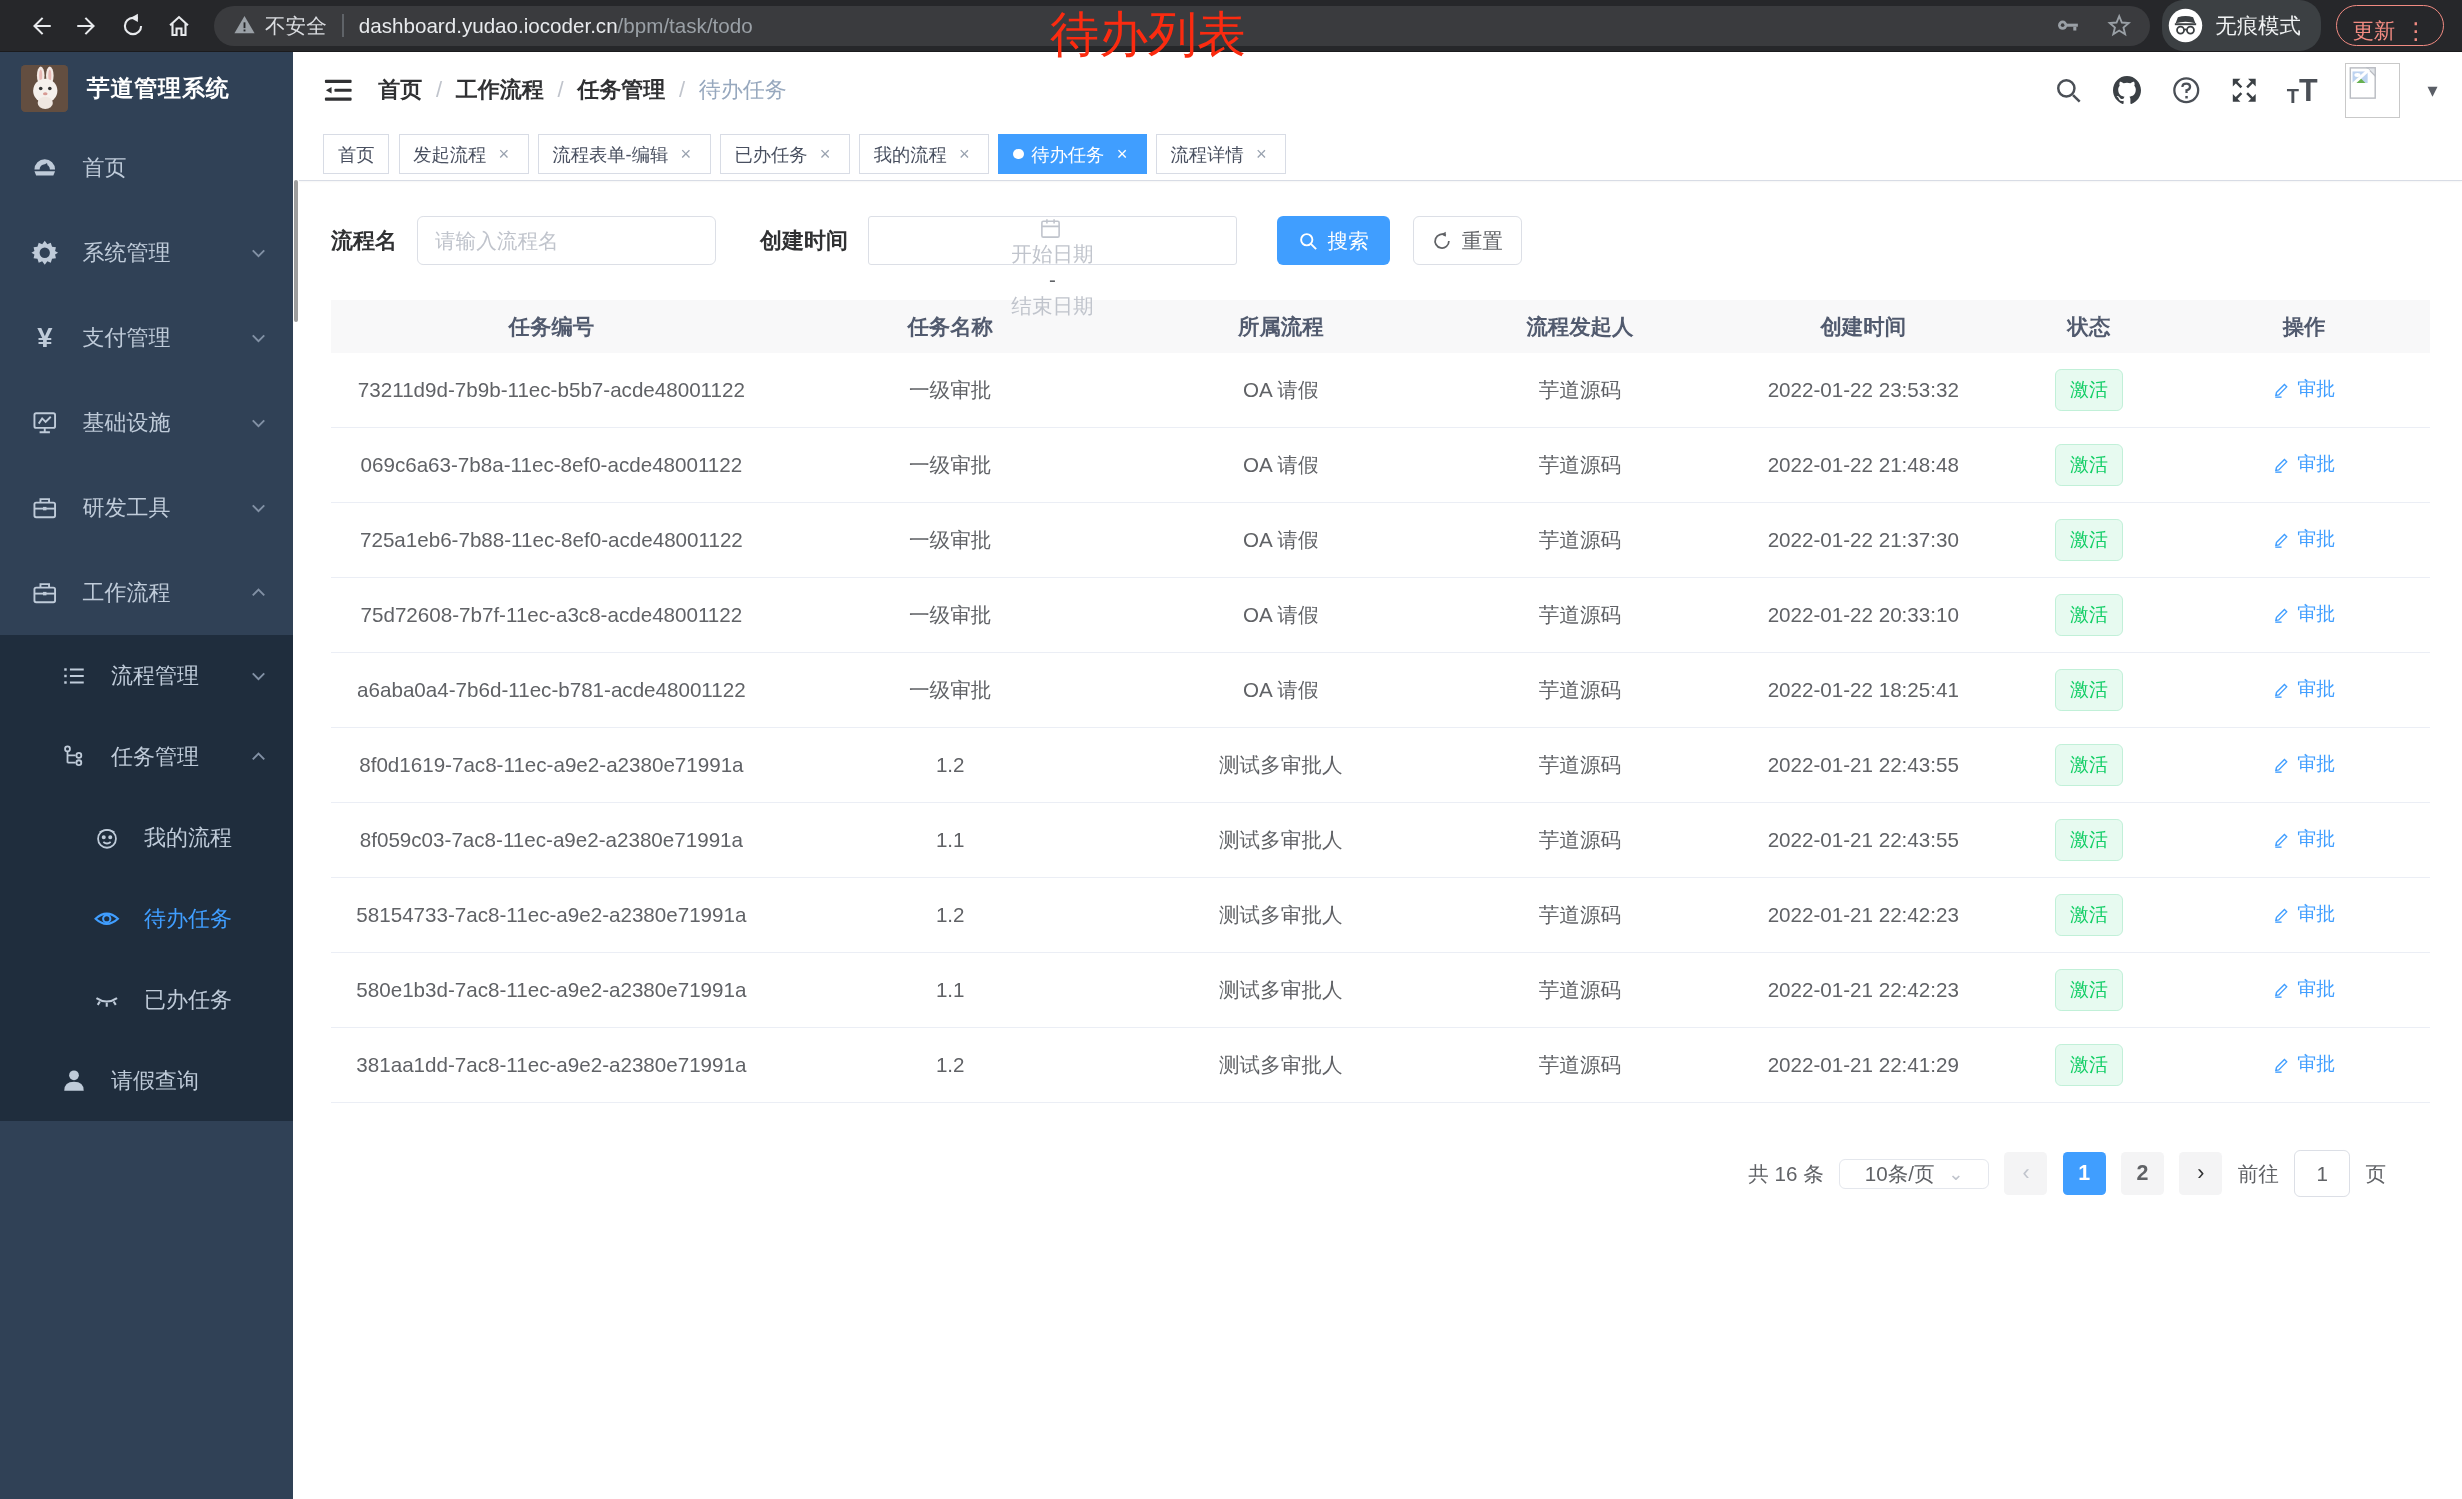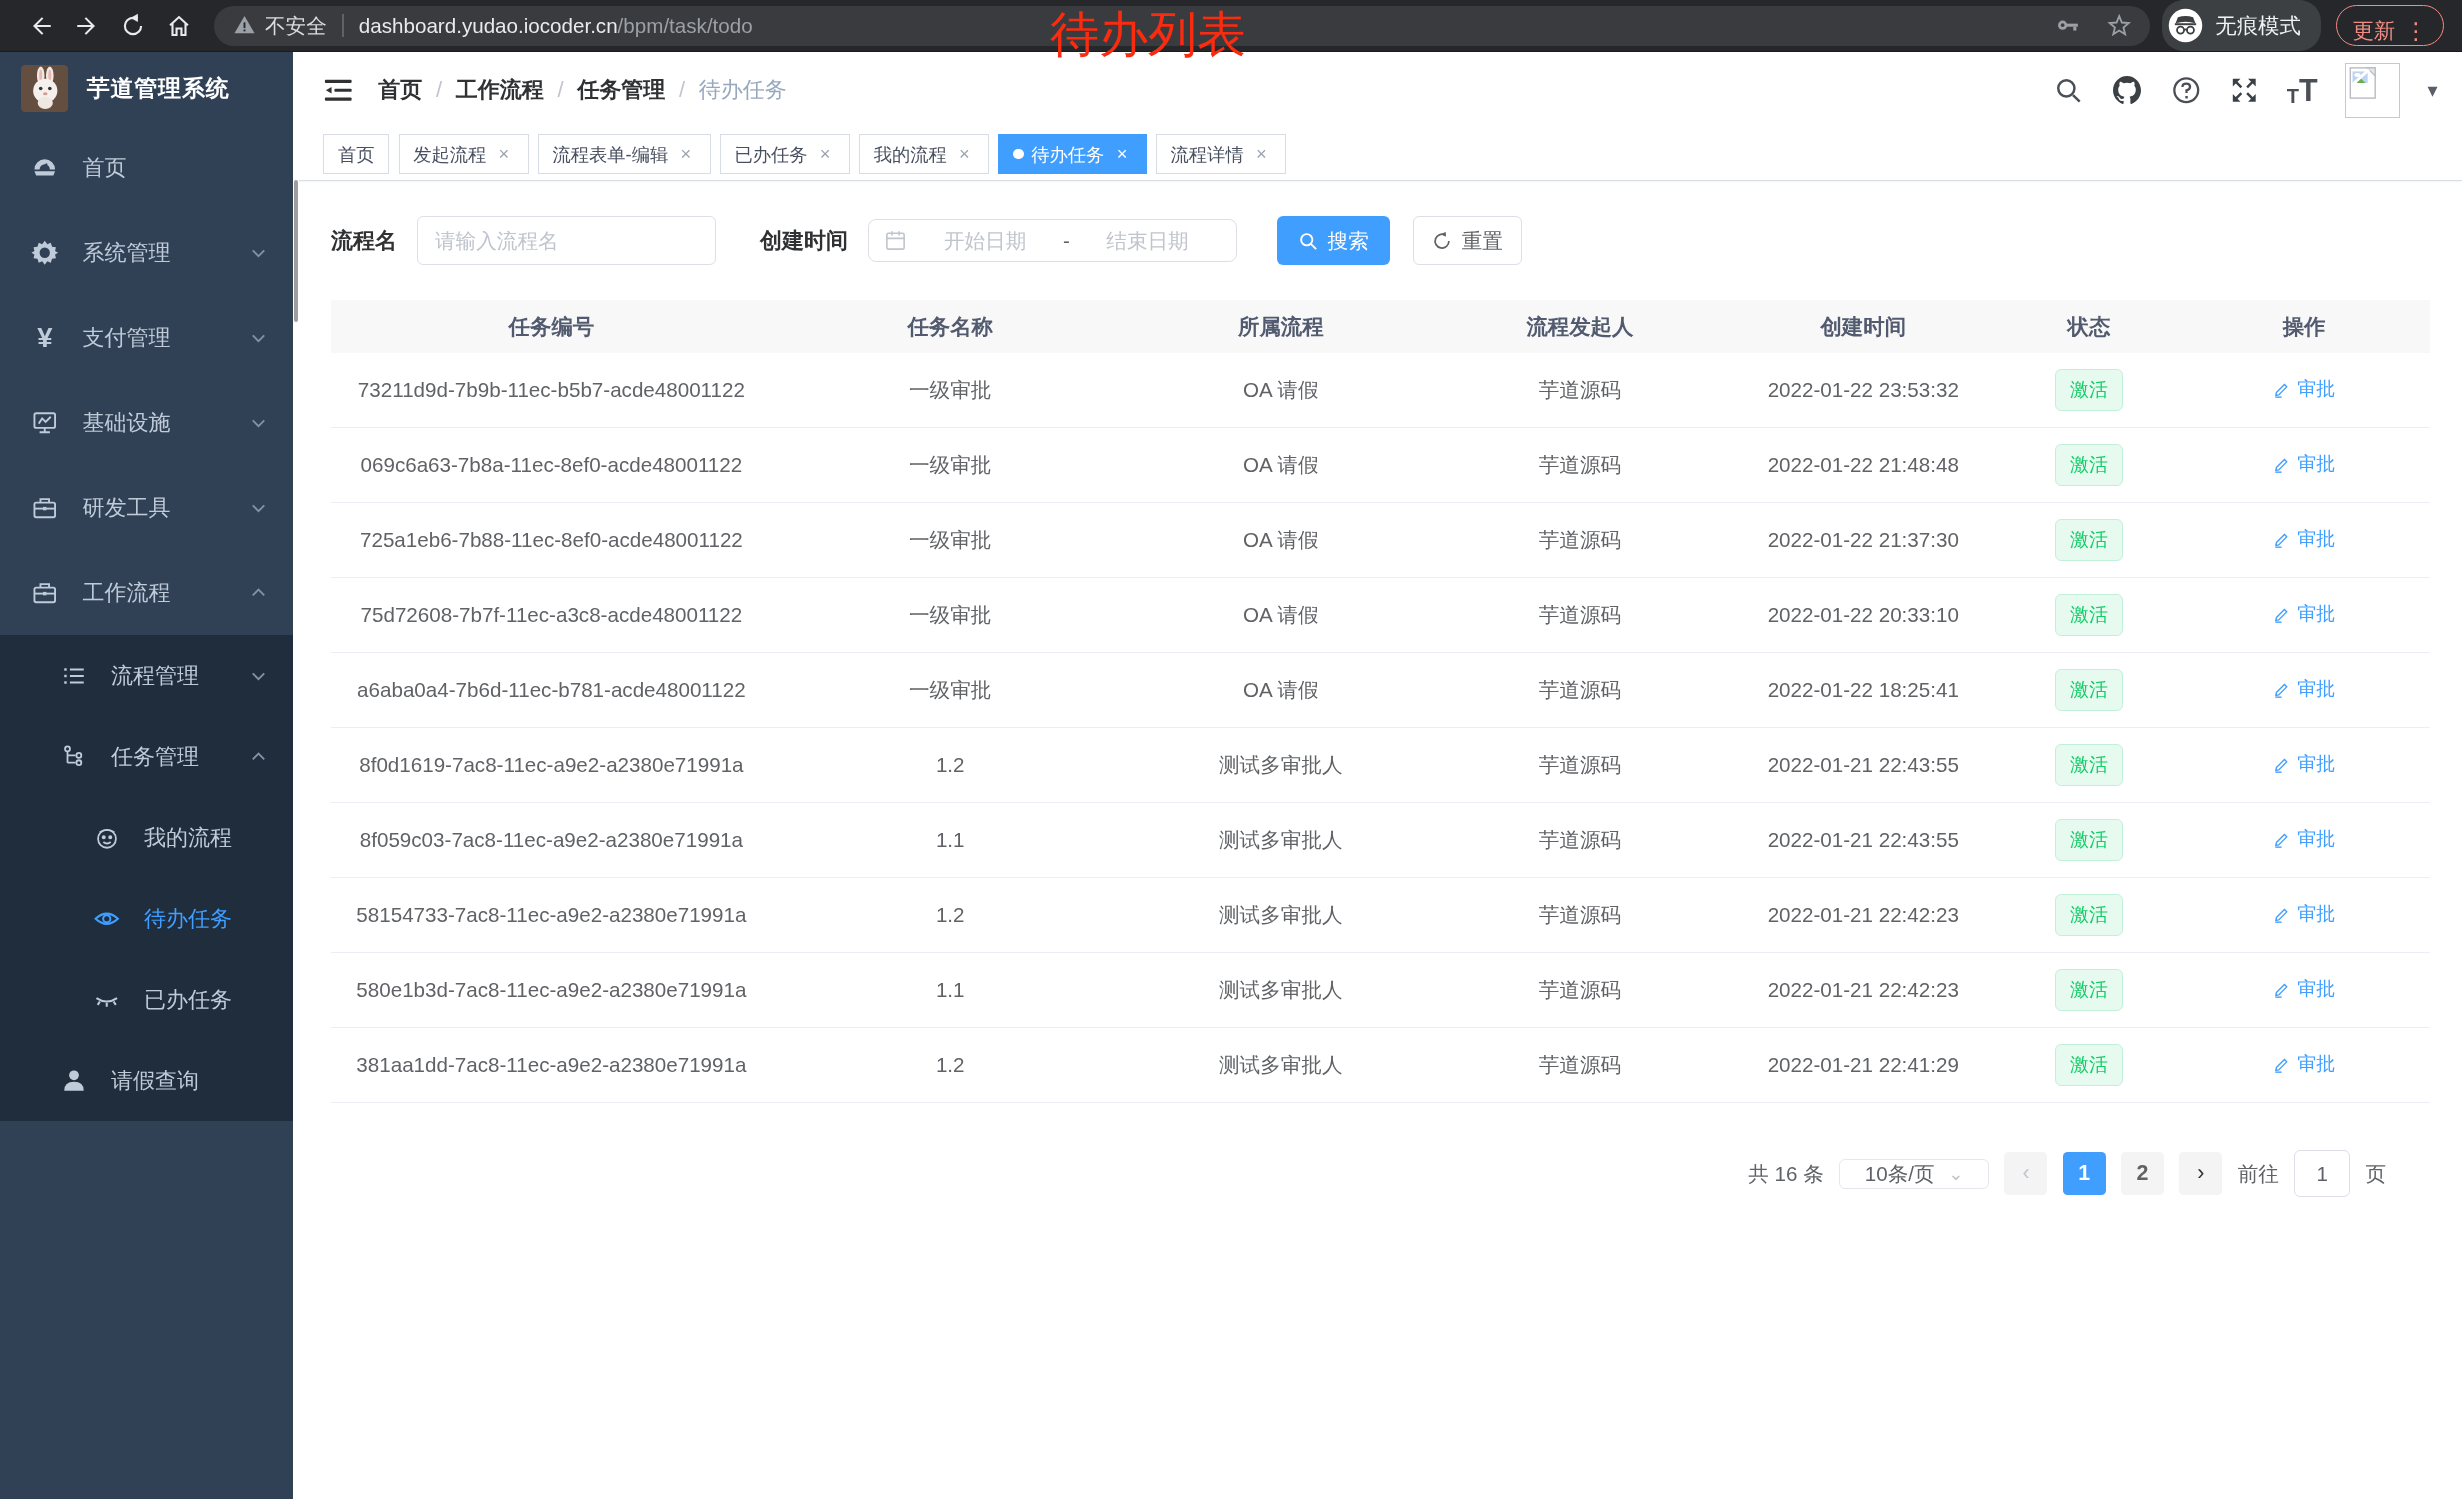--- a/index.html
+++ b/index.html
@@ -74,22 +74,22 @@
   
   .content { flex:1; padding:0 32px; }
   .filters { margin-top:35px; display:flex; align-items:center; }
   .f-label { font-size:22px; font-weight:700; color:#303133; white-space:nowrap; }
   .f-input { width:299px; height:49px; border:0.8px solid #dcdfe6; border-radius:6.1px; margin-left:20px;
     display:flex; align-items:center; padding:8px 17px; }
   .f-input input { border:none; outline:none; width:100%; font-size:20.6px; color:#606266;
     font-family:inherit; background:transparent; }
   .f-input input::placeholder { color:#c0c4cc; }
   .lbl2 { margin-left:44px; }
-  .date-box { width:369px; height:43px; border:0.8px solid #dcdfe6; border-radius:8px; margin-left:20px;
-    display:flex; align-items:center; padding:0 15.3px; }
+  .date-box { width:369px; height:49px; border:0.8px solid #dcdfe6; border-radius:3px; margin-left:20px;
+    display:flex; align-items:center; padding:0 15.3px;flex-direction:column; }
   .date-ph { color:#c0c4cc; font-size:20.6px; flex:1; text-align:center; white-space:nowrap; }
   .date-sep { color:#606266; font-size:20.6px; padding:0 4.6px; }
   .btn-search { margin-left:40px; height:49px; padding:0 21.4px; background:#409eff; border:none;
     color:#fff; border-radius:6.1px; display:flex; align-items:center; gap:9.2px; font-size:20.6px;
     font-family:inherit; cursor:pointer; }
   .btn-reset { margin-left:23px; height:49px; padding:0 18.3px; background:#fff;
     border:0.8px solid #dcdfe6; color:#606266; border-radius:6.1px; display:flex; align-items:center;
     gap:9.2px; font-size:20.6px; font-family:inherit; cursor:pointer; }
 
   

